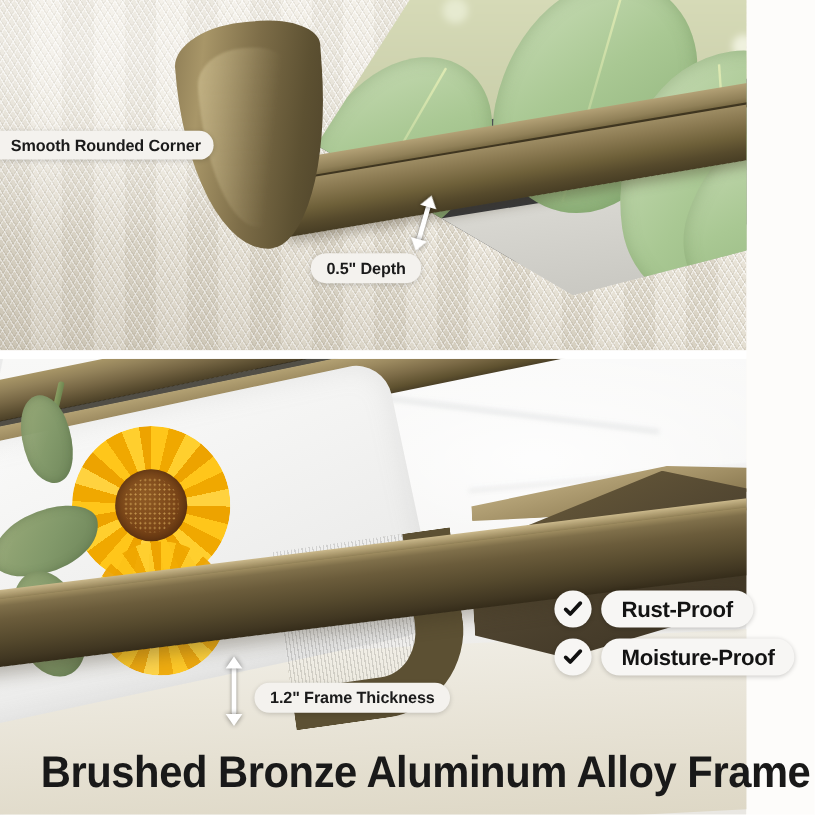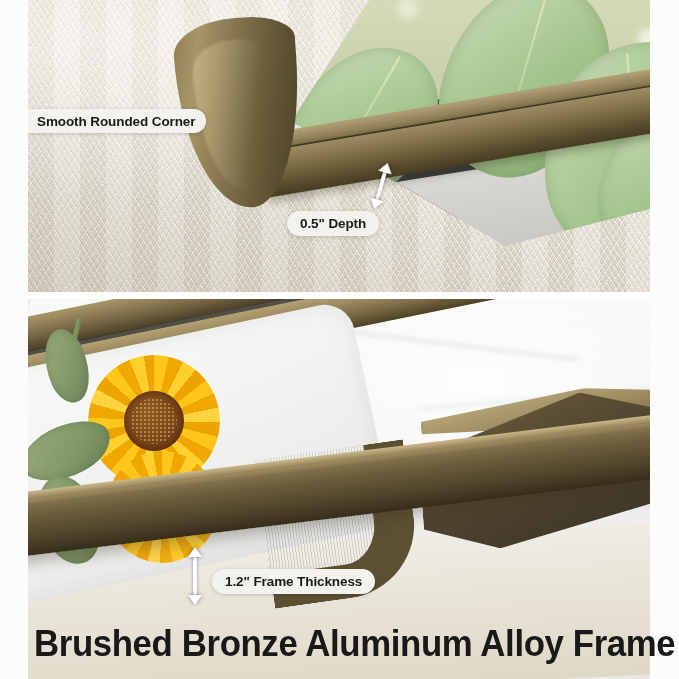--- a/index.html
+++ b/index.html
@@ -16,21 +16,20 @@
     overflow: hidden;
     background: #fdfcfa;
   }
 
   
   .panel {
     position: absolute;
     left: 0;
     width: 622px;
     overflow: hidden;
-    margin-left: 28px;
   }
   #panel-top    { top: 0;   height: 292px; }
   #panel-divider{ top: 292px; height: 7px; background: #ffffff; z-index: 40; }
   #panel-bottom { top: 299px; height: 380px; }
 
   
   .wallpaper {
     position: absolute; inset: 0;
     background-color: #e9e5da;
     background-image:
@@ -511,16 +510,38 @@
     <div id="bf-corner-round" class="brush"></div>
     <div id="bf-rail-front-lip" class="brush"></div>
     <div id="bf-rail-front" class="brush"></div>
   </div>
 
   <div class="arrow" id="thickness-arrow"></div>
   <div class="pill" id="pill-thickness">
     <span>1.2" Frame Thickness</span>
   </div>
 
+  <div id="feature-list">
+    <div class="feature-row">
+      <span class="check-circle">
+        <svg width="19" height="19" viewBox="0 0 19 19" aria-hidden="true">
+          <path d="M3.4 9.8 L7.2 13.6 L15.6 4.6" fill="none" stroke="#111111" stroke-width="3.1" stroke-linecap="round" stroke-linejoin="round"></path>
+        </svg>
+      </span>
+      <span class="feature-pill">
+        <span>Rust-Proof</span>
+      </span>
+    </div>
+    <div class="feature-row">
+      <span class="check-circle">
+        <svg width="19" height="19" viewBox="0 0 19 19" aria-hidden="true">
+          <path d="M3.4 9.8 L7.2 13.6 L15.6 4.6" fill="none" stroke="#111111" stroke-width="3.1" stroke-linecap="round" stroke-linejoin="round"></path>
+        </svg>
+      </span>
+      <span class="feature-pill">
+        <span>Moisture-Proof</span>
+      </span>
+    </div>
+  </div>
 
   <div id="headline">Brushed Bronze Aluminum Alloy Frame</div>
 
 </div>
 
 </body></html>

